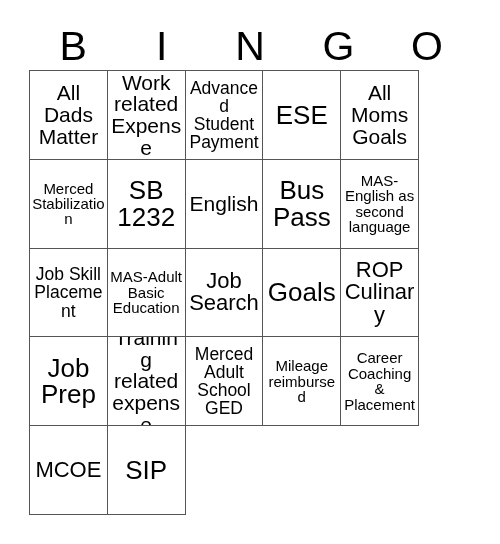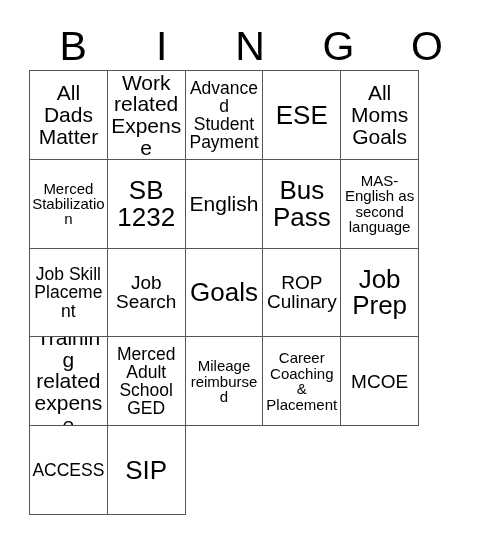--- a/index.html
+++ b/index.html
@@ -72,21 +72,21 @@
   .cell span {
     display: block;
     width: 100%;
     line-height: 1.03;
     color: #000000;
     word-wrap: break-word;
   }
   .fs-sm  span { font-size: 15px; }
   .fs-md  span { font-size: 17.5px; }
   .fs-lg  span { font-size: 21px; }
-  .fs-xl  span { font-size: 19px; }
+  .fs-xl  span { font-size: 22px; }
   .fs-xxl span { font-size: 26px; }
 </style>
 </head>
 <body>
 
 <div class="card">
 
   <div class="header-row">
     <div class="header-cell">B</div>
     <div class="header-cell">I</div>
@@ -125,20 +125,23 @@
     <div class="cell fs-xxl">
         <span>Bus Pass</span>
       </div>
     <div class="cell fs-sm">
         <span>MAS-English as second language</span>
       </div>
 
     <div class="cell fs-md">
         <span>Job Skill Placement</span>
       </div>
+    <div class="cell fs-sm">
+        <span>MAS-Adult Basic Education</span>
+      </div>
     <div class="cell fs-xl">
         <span>Job Search</span>
       </div>
 
     <div class="cell fs-xxl">
         <span>Goals</span>
       </div>
     <div class="cell fs-xl">
         <span>ROP Culinary</span>
       </div>
@@ -154,21 +157,18 @@
 
     <div class="cell fs-sm">
         <span>Mileage reimbursed</span>
       </div>
     <div class="cell fs-sm">
         <span>Career Coaching &amp; Placement</span>
       </div>
     <div class="cell fs-xl">
         <span>MCOE</span>
       </div>
-    <div class="cell fs-md">
-        <span>ACCESS</span>
-      </div>
     <div class="cell fs-xxl">
         <span>SIP</span>
       </div>
 
   </div>
 </div>
 
 </body></html>

